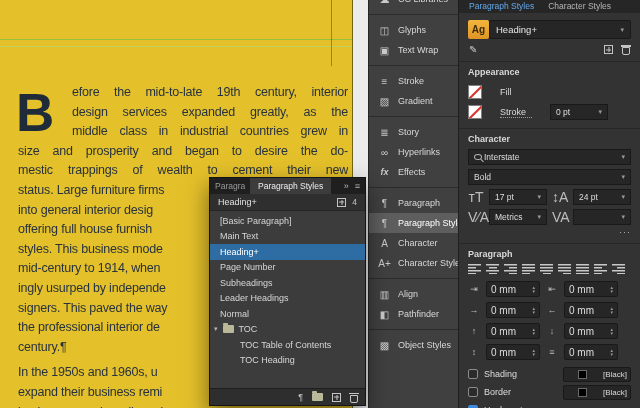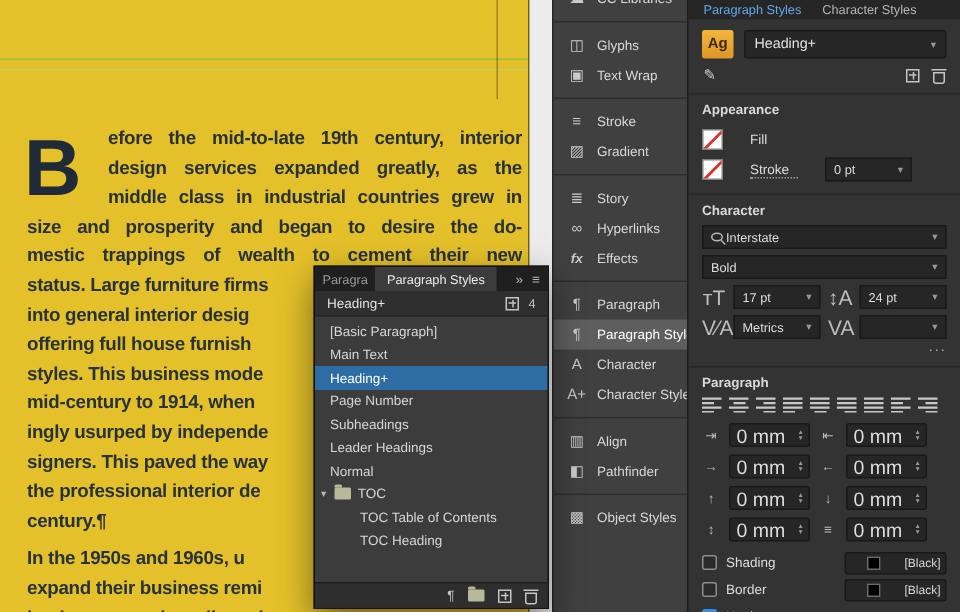--- a/index.html
+++ b/index.html
@@ -9,42 +9,42 @@
 
   
   .doc{position:absolute;left:0;top:0;width:353px;height:408px;background:#e4c02a}
   .gh{position:absolute;left:0;width:353px;height:1px}
   .g1{top:39px;background:#94c23d}
   .g2{top:46px;background:#c2cf5b}
   .gv{position:absolute;left:331px;top:0;width:1px;height:66px;background:rgba(60,60,40,.45)}
   .page-edge{position:absolute;left:352px;top:0;width:1px;height:408px;background:#6f6414}
   .dropcap{position:absolute;left:16px;top:86px;font-size:53px;line-height:1;font-weight:700;color:#1f2b38}
   .tf{position:absolute;left:18px;top:83px;width:330px}
-  .ln{height:19.6px;line-height:19.6px;font-size:12.5px;letter-spacing:-0.2px;font-weight:700;color:#28323d;overflow:hidden;width:330px}
+  .ln{height:19.6px;line-height:19.6px;font-size:12.5px;letter-spacing:-0.2px;font-weight:400;color:#28323d;overflow:hidden;width:330px}
   .ln.ind{padding-left:54px}
   .ln.j{text-align:justify;text-align-last:justify}
   .pgap{height:6px}
 
   .paste{position:absolute;left:353px;top:0;width:15px;height:408px;background:#ececec}
 
   
   .dock{position:absolute;left:368px;top:0;width:90px;height:408px;background:#404040;border-left:1px solid #262626;padding-top:0;overflow:hidden}
   .dock-in{margin-top:-11px}
   .ditem{height:20px;display:flex;align-items:center;gap:7px;padding:0 9px;font-size:9px;color:#d8d8d8;white-space:nowrap}
   .ditem.sel{background:#5e5e5e;color:#fff}
   .dicon{width:13px;flex:0 0 13px;text-align:center;font-size:10px;color:#c9c9c9}
   .dicon.fx{font-style:italic;font-weight:700;font-size:9px}
   .dsep{height:1px;background:#2c2c2c;margin:5px 0}
 
   
   .props{position:absolute;left:458px;top:0;width:182px;height:408px;background:#333333;border-left:1px solid #1f1f1f;color:#ddd;font-size:9px;overflow:hidden}
   .ptabs{height:13px;background:#262626;display:flex;align-items:flex-end;gap:14px;padding:0 10px 2px;font-size:8.5px;white-space:nowrap}
   .ptab{color:#b5b5b5}
   .ptab.act{color:#64a9ea}
-  .stylerow{display:flex;align-items:flex-end;gap:7px;padding:7px 9px 4px}
+  .stylerow{display:flex;align-items:flex-end;padding:7px 9px 4px}
   .chip{width:21px;height:19px;border-radius:2px;background:linear-gradient(#f2b63d,#df9526);color:#3c2b06;font-weight:700;font-size:10px;display:flex;align-items:center;justify-content:center}
   .dd{flex:1;display:flex;align-items:center;background:#262626;border:1px solid #191919;border-radius:2px;height:19px;padding:0 6px;font-size:9.5px;color:#e4e4e4}
   .chev{margin-left:auto;color:#9a9a9a;font-size:7px}
   .chev::after{content:"▾"}
   .iconrow{display:flex;align-items:center;gap:9px;padding:1px 10px 6px}
   .pencil{color:#c9c9c9;font-size:10px;margin-right:auto}
   .sep{height:1px;background:#272727}
   .sect{padding:5px 9px 6px}
   .stitle{font-size:9px;font-weight:700;color:#d8d8d8;margin-bottom:5px}
   .arow{display:flex;align-items:center;gap:18px;height:20px}
@@ -66,21 +66,21 @@
   .ai.l{background-image:linear-gradient(#c8c8c8,#c8c8c8),linear-gradient(#c8c8c8,#c8c8c8),linear-gradient(#c8c8c8,#c8c8c8),linear-gradient(#c8c8c8,#c8c8c8);background-size:13px 1.5px,8px 1.5px,13px 1.5px,8px 1.5px;background-position:0 0,0 3px,0 6px,0 9px}
   .ai.c{background-image:linear-gradient(#c8c8c8,#c8c8c8),linear-gradient(#c8c8c8,#c8c8c8),linear-gradient(#c8c8c8,#c8c8c8),linear-gradient(#c8c8c8,#c8c8c8);background-size:13px 1.5px,8px 1.5px,13px 1.5px,8px 1.5px;background-position:0 0,50% 3px,0 6px,50% 9px}
   .ai.r{background-image:linear-gradient(#c8c8c8,#c8c8c8),linear-gradient(#c8c8c8,#c8c8c8),linear-gradient(#c8c8c8,#c8c8c8),linear-gradient(#c8c8c8,#c8c8c8);background-size:13px 1.5px,8px 1.5px,13px 1.5px,8px 1.5px;background-position:0 0,100% 3px,0 6px,100% 9px}
   .ai.jl{background-image:linear-gradient(#c8c8c8,#c8c8c8),linear-gradient(#c8c8c8,#c8c8c8),linear-gradient(#c8c8c8,#c8c8c8),linear-gradient(#c8c8c8,#c8c8c8);background-size:13px 1.5px,13px 1.5px,13px 1.5px,8px 1.5px;background-position:0 0,0 3px,0 6px,0 9px}
   .ai.jc{background-image:linear-gradient(#c8c8c8,#c8c8c8),linear-gradient(#c8c8c8,#c8c8c8),linear-gradient(#c8c8c8,#c8c8c8),linear-gradient(#c8c8c8,#c8c8c8);background-size:13px 1.5px,13px 1.5px,13px 1.5px,8px 1.5px;background-position:0 0,0 3px,0 6px,50% 9px}
   .ai.jr{background-image:linear-gradient(#c8c8c8,#c8c8c8),linear-gradient(#c8c8c8,#c8c8c8),linear-gradient(#c8c8c8,#c8c8c8),linear-gradient(#c8c8c8,#c8c8c8);background-size:13px 1.5px,13px 1.5px,13px 1.5px,8px 1.5px;background-position:0 0,0 3px,0 6px,100% 9px}
   .ai.jf{background-image:linear-gradient(#c8c8c8,#c8c8c8),linear-gradient(#c8c8c8,#c8c8c8),linear-gradient(#c8c8c8,#c8c8c8),linear-gradient(#c8c8c8,#c8c8c8);background-size:13px 1.5px,13px 1.5px,13px 1.5px,13px 1.5px;background-position:0 0,0 3px,0 6px,0 9px}
   .grow{display:flex;align-items:center;gap:6px;margin-bottom:5px}
   .gic{width:12px;flex:0 0 12px;text-align:center;color:#bdbdbd;font-size:9px}
   .nf{display:flex;align-items:center;gap:3px;background:#262626;border:1px solid #191919;border-radius:2px;height:16px;padding:0 4px;width:54px}
-  .nf .val{flex:1;font-size:13px;color:#dedede}
+  .nf .val{flex:1;font-size:10px;color:#dedede}
   .updn{display:flex;flex-direction:column;line-height:4px;font-size:5px;color:#999}
   .updn::before{content:"▴"}
   .updn::after{content:"▾"}
   .orow{display:flex;align-items:center;gap:6px;height:18px}
   .cb{width:10px;height:10px;border:1px solid #8c8c8c;border-radius:2px;background:#2b2b2b;flex:0 0 10px;display:flex;align-items:center;justify-content:center}
   .cb.on{background:#3d8ae0;border-color:#3d8ae0;color:#fff;font-size:8px}
   .cb.on::after{content:"✓"}
   .cfield{display:flex;align-items:center;gap:16px;background:#262626;border:1px solid #191919;border-radius:2px;height:15px;padding:0 14px;margin-left:auto;width:68px}
   .sw{width:9px;height:9px;background:#000;border:1px solid #6a6a6a;flex:0 0 9px}
   .cfield .cv{font-size:8px;color:#d8d8d8}

